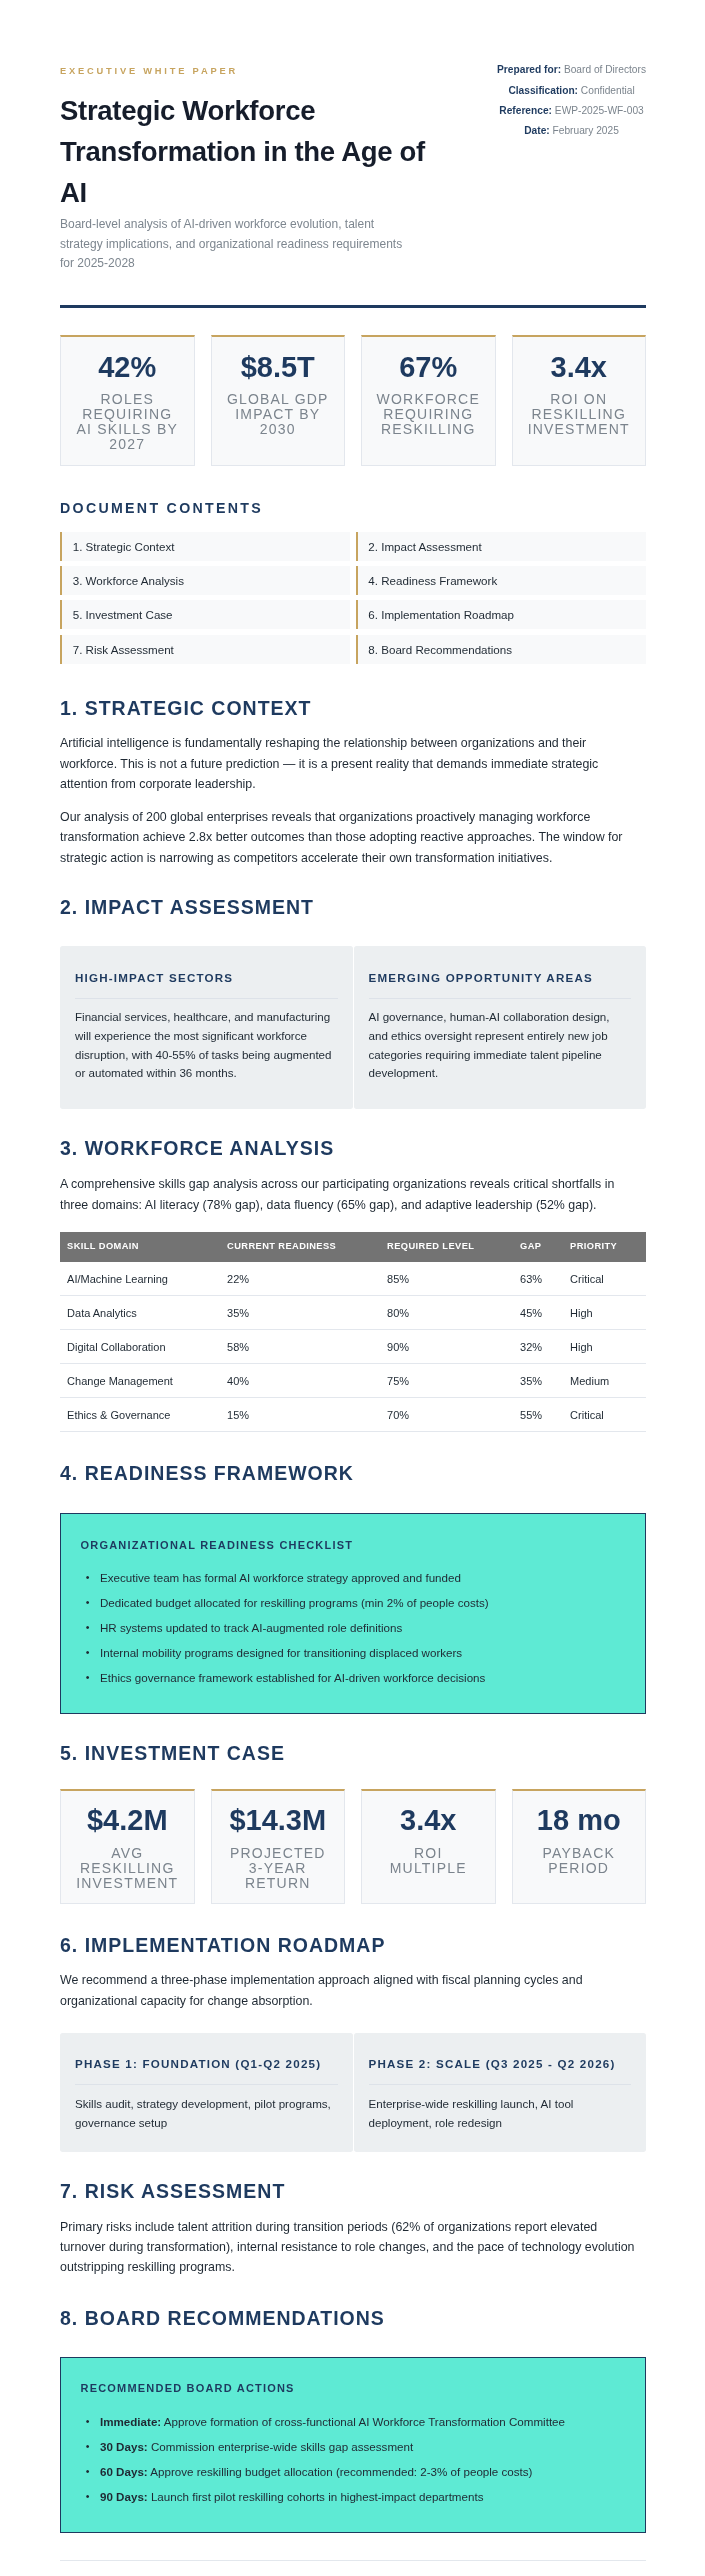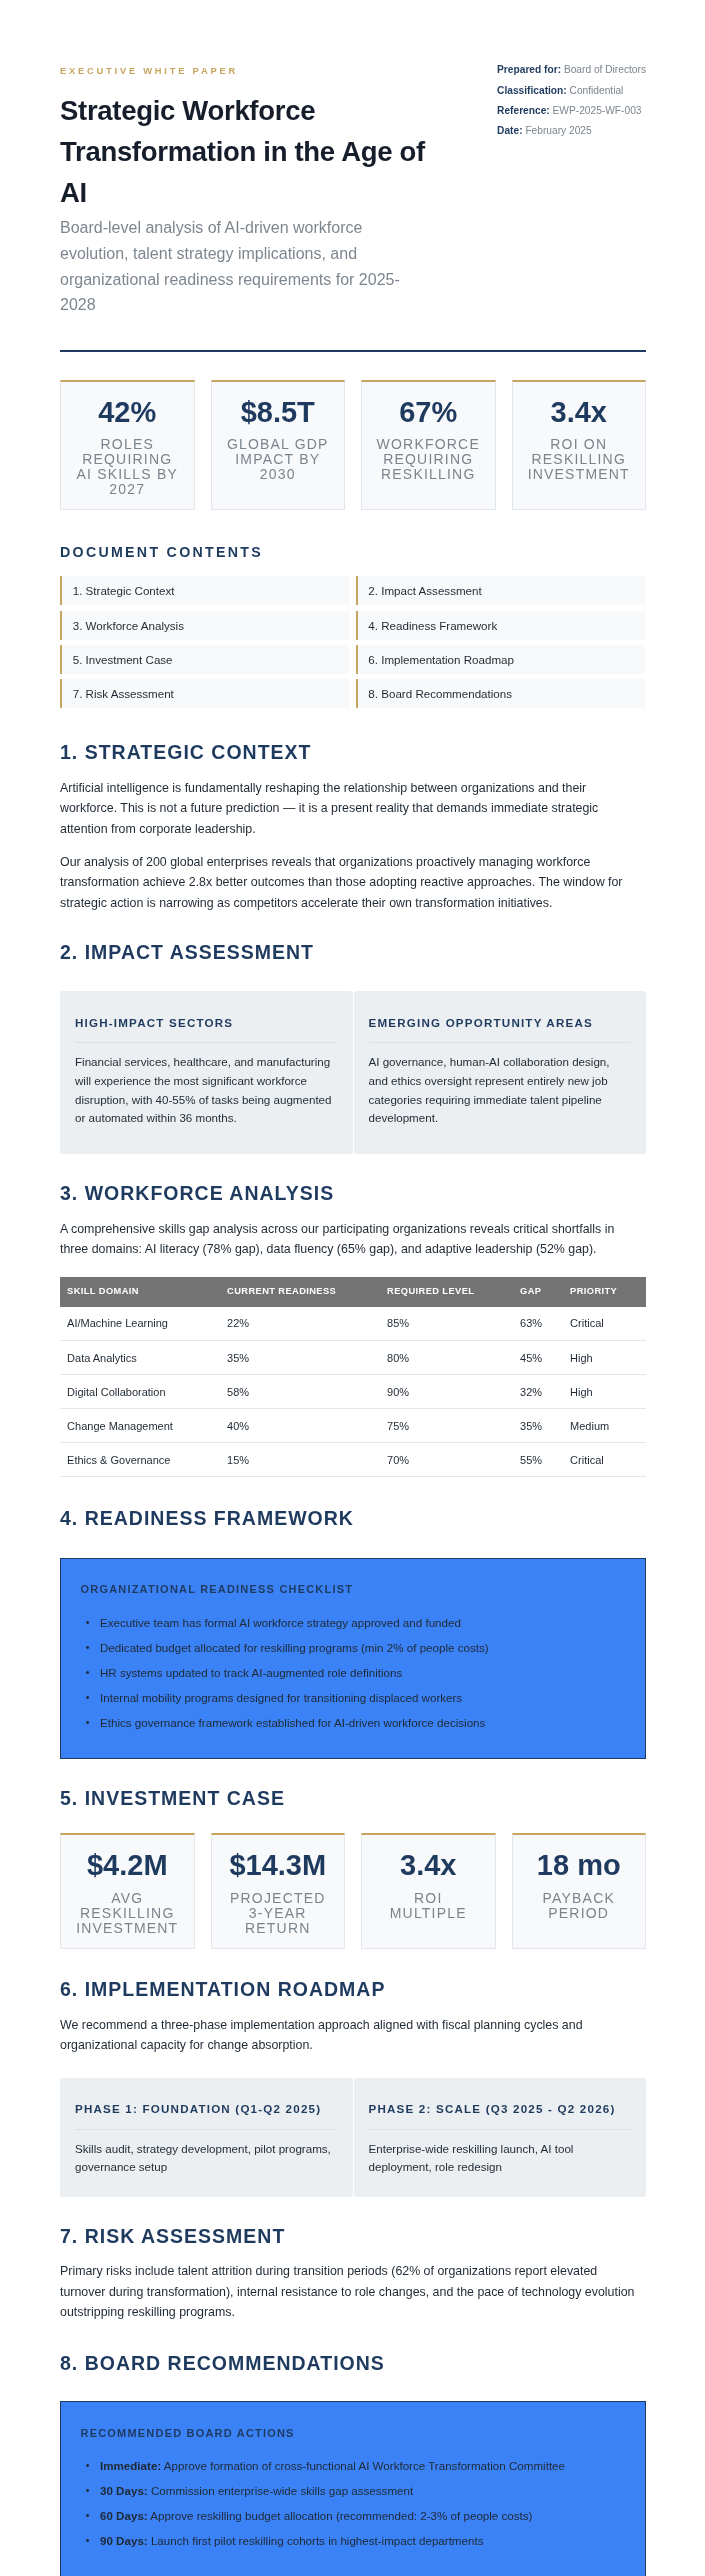--- a/index.html
+++ b/index.html
@@ -17,22 +17,22 @@
   .header { display: flex; justify-content: space-between; align-items: flex-start; }
   .header-left { width: 391px; }
   .eyebrow {
     color: #c7a45f; font-size: 9.3px; font-weight: bold;
     letter-spacing: 2.8px; text-transform: uppercase; margin-top: 1.8px;
   }
   .doc-title {
     font-size: 27.5px; font-weight: bold; color: #161d2b; line-height: 1.5;
     margin-top: 10.7px; letter-spacing: -0.3px;
   }
-  .doc-subtitle { font-size: 16px; color: #7d868f; line-height: 1.6; margin-top: 1.8px; width: 355px; }
-  .meta { text-align: left; font-size: 10.2px; line-height: 20.4px; margin-top: -1.8px; }
+  .doc-subtitle { font-size: 12px; color: #7d868f; line-height: 1.6; margin-top: 1.8px; width: 355px; }
+  .meta { text-align: center; font-size: 10.2px; line-height: 20.4px; margin-top: -1.8px; }
   .meta .k { color: #1e3a5f; font-weight: bold; }
   .meta .v { color: #7b848d; }
   .header-rule { height: 2.7px; background: #1e3a5f; margin-top: 32px; }
 
   
   .stats { display: flex; gap: 16px; margin-top: 27.5px; }
   .stat {
     flex: 1; background: #f8f9fa; border: 0.9px solid #e3e7ed; border-top: 2.7px solid #c7a45f;
     text-align: center; padding: 10.7px 7.1px 12.4px 7.1px; min-height: 108px;
   }
@@ -57,21 +57,21 @@
   .panel { flex: 1; background: #eceff1; border-radius: 2.7px; padding: 21.3px 15px 19.5px 15px; min-height: 163px; }
   .panel-title { font-size: 11.6px; font-weight: bold; letter-spacing: 1.2px; color: #1e3a5f; text-transform: uppercase; padding-bottom: 10.7px; border-bottom: 0.9px solid #dde2e9; }
   .panel-body { font-size: 11.6px; line-height: 18.7px; color: #1f2933; margin-top: 9.8px; }
 
   
   table { width: 100%; border-collapse: collapse; margin-top: 17px; }
   th { background: #737373; color: #fff; font-size: 9.3px; text-transform: uppercase; letter-spacing: 0.4px; text-align: left; padding: 0 7.1px; height: 30px; font-weight: bold; }
   td { font-size: 11px; color: #1f2933; padding: 0 7.1px; height: 34px; border-bottom: 0.9px solid #e3e7ed; }
 
   
-  .callout { border: 1.8px solid #1e3a5f; background: #3b82f6; padding: 21.3px 19.5px 23px 19.5px; margin-top: 27px; }
+  .callout { border: 1.8px solid #1e3a5f; background: #5eead4; padding: 21.3px 19.5px 23px 19.5px; margin-top: 27px; }
   .callout-title { font-size: 11px; font-weight: bold; letter-spacing: 1.2px; color: #1e3a5f; text-transform: uppercase; }
   .callout ul { list-style: none; margin-top: 11.6px; }
   .callout li { position: relative; padding-left: 19.5px; font-size: 11.6px; line-height: 25px; color: #1f2933; }
   .callout li::before { content: "•"; position: absolute; left: 5.3px; top: 0; font-size: 10.7px; }
   .callout li b { font-weight: bold; text-align: right; }
 
   
   .footer-rule { height: 1.8px; background: #e3e7ed; margin-top: 27px; }
 </style>
 </head>

